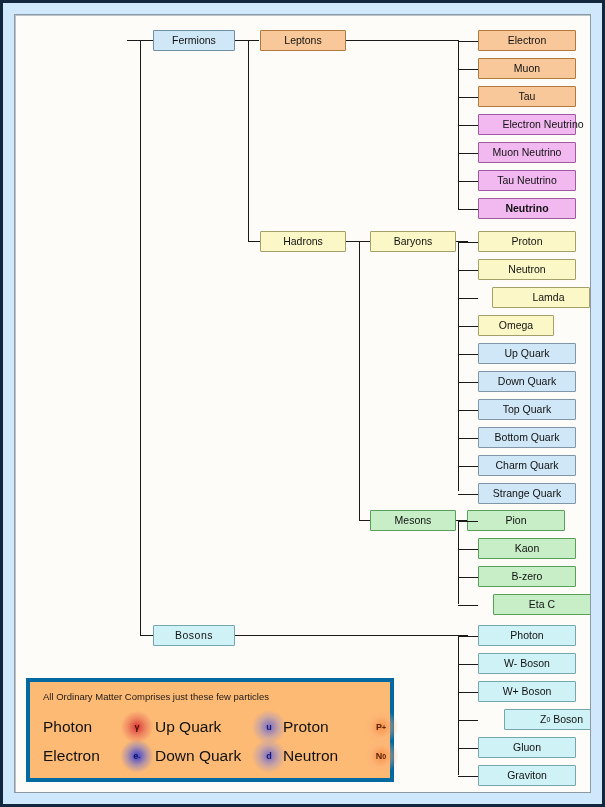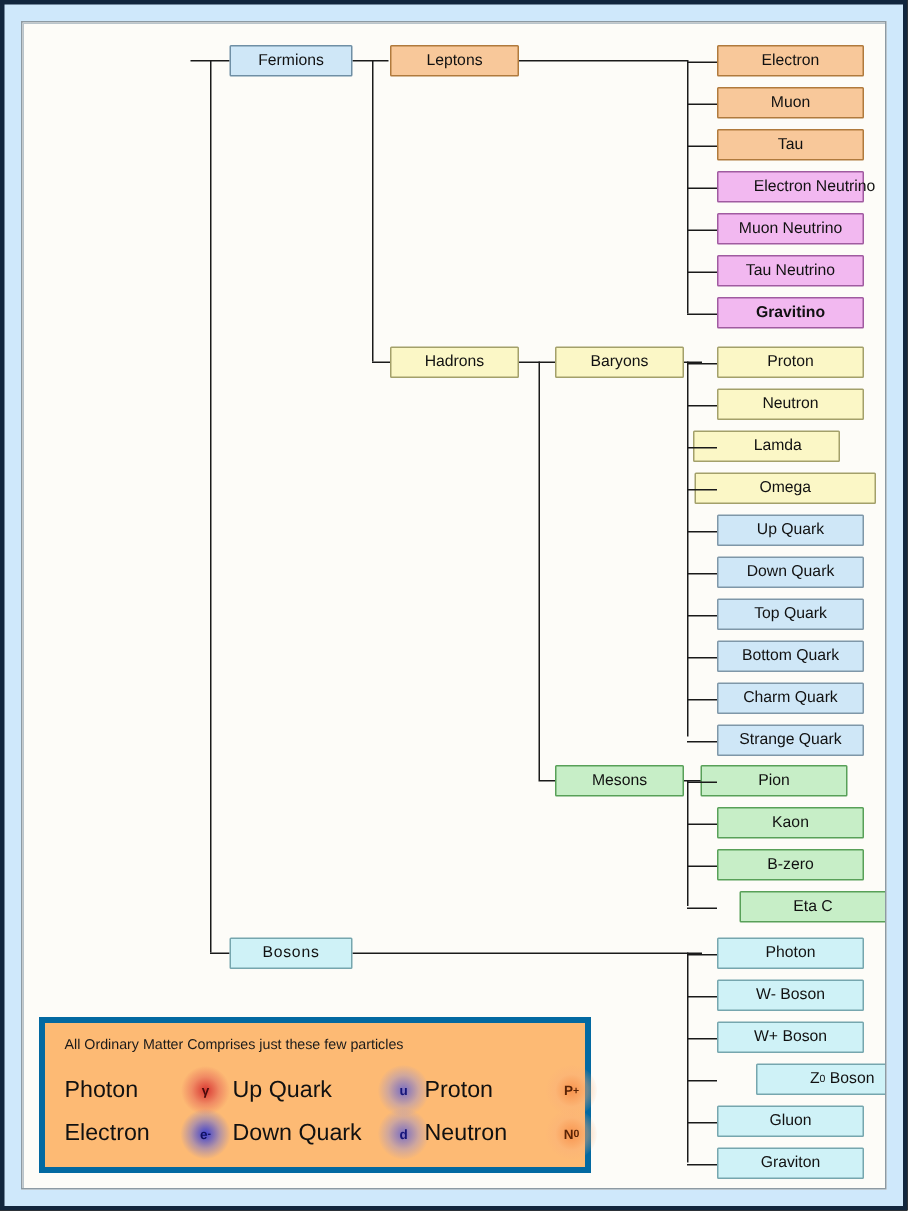--- a/index.html
+++ b/index.html
@@ -147,29 +147,29 @@
         <div class="node c-orange" style="left: 463px; top: 43px; width: 98px; height: 21px;">Muon</div>
         <div class="ln h" style="left: 443px; top: 53.5px; width: 20px;"></div>
         <div class="node c-orange" style="left: 463px; top: 71px; width: 98px; height: 21px;">Tau</div>
         <div class="ln h" style="left: 443px; top: 81.5px; width: 20px;"></div>
         <div class="node c-pink" style="left: 463px; top: 99px; width: 98px; height: 21px; padding-left: 32px;">Electron Neutrino</div>
         <div class="ln h" style="left: 443px; top: 109.5px; width: 20px;"></div>
         <div class="node c-pink" style="left: 463px; top: 127px; width: 98px; height: 21px;">Muon Neutrino</div>
         <div class="ln h" style="left: 443px; top: 137.5px; width: 20px;"></div>
         <div class="node c-pink" style="left: 463px; top: 155px; width: 98px; height: 21px;">Tau Neutrino</div>
         <div class="ln h" style="left: 443px; top: 165.5px; width: 20px;"></div>
-        <div class="node c-pink bold" style="left: 463px; top: 183px; width: 98px; height: 21px;">Gravitino</div>
+        <div class="node c-pink bold" style="left: 463px; top: 183px; width: 98px; height: 21px;">Neutrino</div>
         <div class="ln h" style="left: 443px; top: 193.5px; width: 20px;"></div>
         <div class="node c-yellow" style="left: 463px; top: 216px; width: 98px; height: 21px;">Proton</div>
         <div class="ln h" style="left: 443px; top: 226.5px; width: 20px;"></div>
         <div class="node c-yellow" style="left: 463px; top: 244px; width: 98px; height: 21px;">Neutron</div>
         <div class="ln h" style="left: 443px; top: 254.5px; width: 20px;"></div>
-        <div class="node c-yellow" style="left: 447px; top: 272px; width: 98px; height: 21px; padding-left: 15px;">Lamda</div>
+        <div class="node c-yellow" style="left: 477px; top: 272px; width: 98px; height: 21px; padding-left: 15px;">Lamda</div>
         <div class="ln h" style="left: 443px; top: 282.5px; width: 20px;"></div>
-        <div class="node c-yellow" style="left: 448px; top: 300px; width: 121px; height: 21px;">Omega</div>
+        <div class="node c-yellow" style="left: 463px; top: 300px; width: 76px; height: 21px;">Omega</div>
         <div class="ln h" style="left: 443px; top: 310.5px; width: 20px;"></div>
         <div class="node c-lblue" style="left: 463px; top: 328px; width: 98px; height: 21px;">Up Quark</div>
         <div class="ln h" style="left: 443px; top: 338.5px; width: 20px;"></div>
         <div class="node c-lblue" style="left: 463px; top: 356px; width: 98px; height: 21px;">Down Quark</div>
         <div class="ln h" style="left: 443px; top: 366.5px; width: 20px;"></div>
         <div class="node c-lblue" style="left: 463px; top: 384px; width: 98px; height: 21px;">Top Quark</div>
         <div class="ln h" style="left: 443px; top: 394.5px; width: 20px;"></div>
         <div class="node c-lblue" style="left: 463px; top: 412px; width: 98px; height: 21px;">Bottom Quark</div>
         <div class="ln h" style="left: 443px; top: 422.5px; width: 20px;"></div>
         <div class="node c-lblue" style="left: 463px; top: 440px; width: 98px; height: 21px;">Charm Quark</div>

